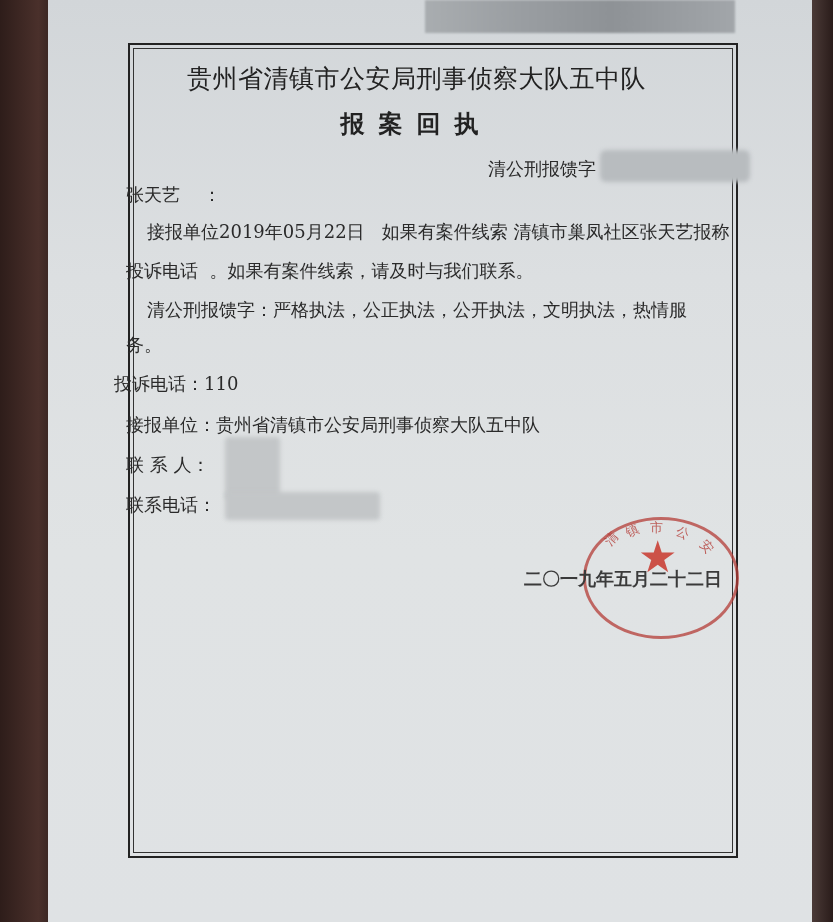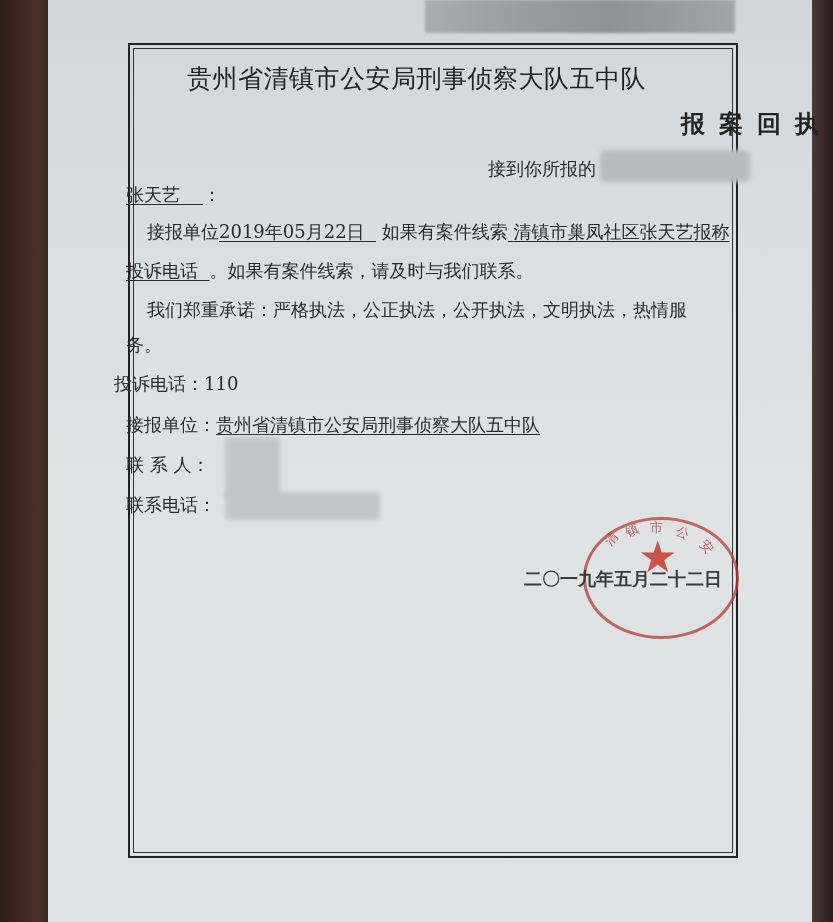--- a/index.html
+++ b/index.html
@@ -31,35 +31,35 @@
     }
     .frame-inner {
       position:absolute; left:3px; top:3px; right:3px; bottom:3px;
       border:1px solid #333;
     }
     .title {
       position:absolute; left:0; right:0; top:62px; text-align:center;
       font-size:25px; letter-spacing:0.5px; color:#222;
     }
     .subtitle {
-      position:absolute; left:0; right:0; top:108px; text-align:right;
+      position:absolute; left:0; right:0; top:108px; text-align:center;
       font-size:24px; letter-spacing:14px; font-weight:bold; color:#222;
       padding-left:0;
     }
     .ref {
       position:absolute; left:488px; top:157px; font-size:18px; color:#2a2a2a;
     }
     .ref-blur {
       position:absolute; left:600px; top:150px; width:150px; height:32px;
       background:#b8bcbf; filter: blur(2px); border-radius:6px;
     }
     .line {
       position:absolute; font-size:18px; color:#2a2a2a; white-space:nowrap;
     }
-    .ul { text-decoration: underline; text-decoration-thickness:1px; text-underline-offset:3px;text-align:right; }
+    .ul { text-decoration-thickness:1px; text-underline-offset:3px;text-align:right; }
     .blur-box { position:absolute; background:#c3c6c8; filter: blur(2px); border-radius:4px; }
     .seal {
       position:absolute; left:583px; top:517px; width:150px; height:116px;
       border:3px solid rgba(180,60,55,0.75); border-radius:50%;
     }
     .seal-star {
       position:absolute; left:638px; top:535px; font-size:44px; color:rgba(200,55,45,0.85); line-height:1;
     }
     .seal-chars {
       position:absolute; font-size:13px; color:rgba(180,60,55,0.8);
@@ -78,36 +78,36 @@
 <div class="right-edge"></div>
 <div class="top-blur"></div>
 
 <div class="frame">
   <div class="frame-inner"></div>
 </div>
 
 <div class="title">贵州省清镇市公安局刑事侦察大队五中队</div>
 <div class="subtitle">报案回执</div>
 
-<div class="ref">接到你所报的</div>
+<div class="ref">清公刑报馈字</div>
 <div class="ref-blur"></div>
 
 <div class="line" style="left:126px; top:183px;">
   <span class="ul">张天艺</span><span class="ul">&nbsp;&nbsp;&nbsp;&nbsp;</span><span>：</span>
 </div>
 
 <div class="line" style="left:147px; top:220px;">
   <span>接报单位</span><span class="ul">2019年05月22日</span><span class="ul">&nbsp;&nbsp;</span>&nbsp;<span>如果有案件线索</span><span class="ul">&nbsp;<span>清镇市巢凤社区张天艺报称</span></span>
 </div>
 
 <div class="line" style="left:126px; top:259px;">
   <span class="ul"><span>投诉电话</span>&nbsp;&nbsp;</span><span>。如果有案件线索，请及时与我们联系。</span>
 </div>
 
-<div class="line" style="left:147px; top:298px;">我们郑重承诺：严格执法，公正执法，公开执法，文明执法，热情服</div>
+<div class="line" style="left:147px; top:298px;">清公刑报馈字：严格执法，公正执法，公开执法，文明执法，热情服</div>
 <div class="line" style="left:126px; top:333px;">务。</div>
 
 <div class="line" style="left:114px; top:372px;">
   <span>投诉电话：</span><span>110</span>
 </div>
 
 <div class="line" style="left:126px; top:413px;">
   <span>接报单位：</span><span class="ul">贵州省清镇市公安局刑事侦察大队五中队</span>
 </div>
 

